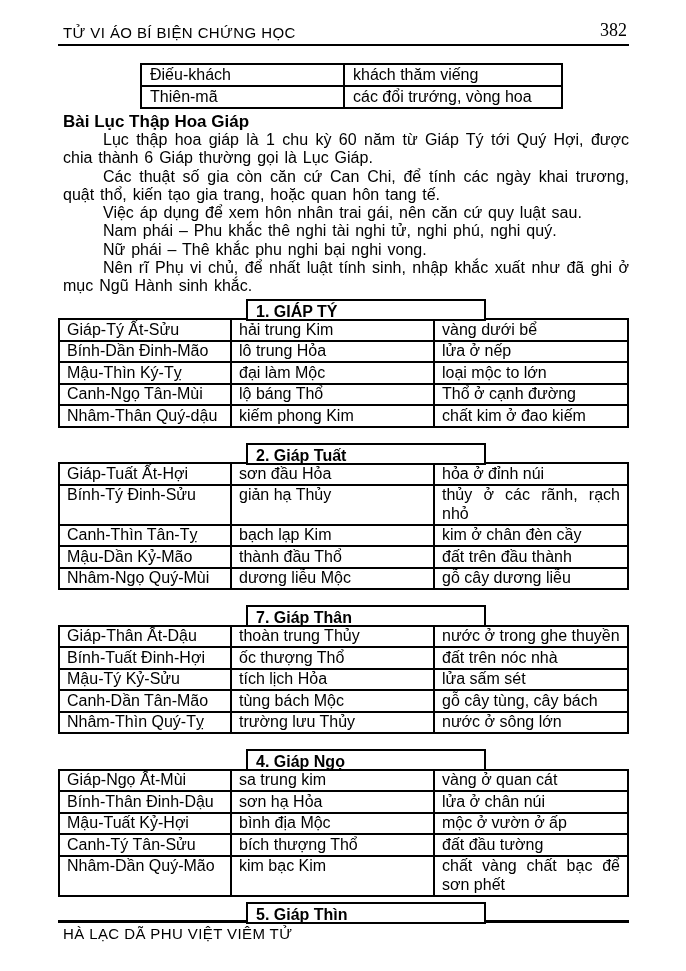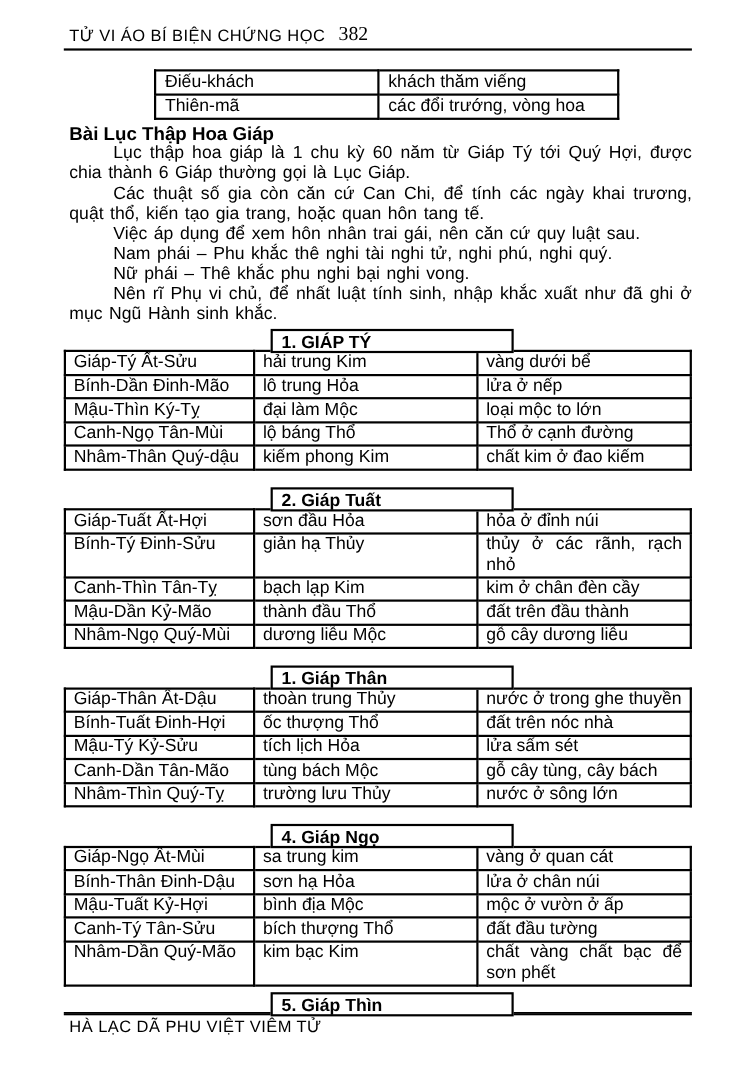--- a/index.html
+++ b/index.html
@@ -7,22 +7,22 @@
   body {
     background:#ffffff; color:#000;
     font-family:"Liberation Sans", sans-serif;
     position:relative; overflow:hidden;
   }
   .page { position:absolute; inset:0; background:#fff; }
   .content { padding:20px 57px 0 58px; }
 
   
   .page-header {
-    display:flex; align-items:flex-end;
-    border-bottom:2px solid #000; padding:0 2px 3px 5px;gap:12px;
+    display:flex; justify-content:space-between; align-items:flex-end;
+    border-bottom:2px solid #000; padding:0 2px 3px 5px;
   }
   .running-title { font-size:15px; letter-spacing:0.4px; }
   .pagenum { font-family:"Liberation Serif", serif; font-size:18px; }
 
   
   .mini-table {
     border-collapse:collapse; margin:17px 0 0 82px;
     width:423px; table-layout:fixed;
     border:2.5px solid #000;
   }
@@ -38,21 +38,21 @@
   .paras { padding-left:5px; }
   .para {
     font-size:16px; line-height:18.3px; text-align:justify;
     text-indent:40px; word-spacing:1.5px;
   }
 
   
   .giap-block { margin-top:15px; }
   .giap-tables .giap-block:first-child { margin-top:3px; }
   .giap-caption {
-    width:221px; margin-left:188px; margin-bottom:-2.5px;
+    width:240px; margin-left:188px; margin-bottom:-2.5px;
     border:2.5px solid #000; background:#fff; position:relative; z-index:2;
     font-size:16px; font-weight:bold; height:22px; line-height:19px;
     padding:1px 4px 0 8px; white-space:nowrap;
   }
   .giap-table {
     border-collapse:collapse; width:571px; table-layout:fixed;
     border:2.5px solid #000; position:relative; z-index:1;
   }
   .giap-table td {
     border:2px solid #000; font-size:16px;
@@ -167,21 +167,21 @@
               </tr>
               <tr>
                 <td>Nhâm-Ngọ Quý-Mùi</td>
                 <td>dương liễu Mộc</td>
                 <td>gỗ cây dương liễu</td>
               </tr>
             </tbody>
           </table>
         </div>
         <div class="giap-block">
-          <div class="giap-caption">1. Giáp Thân</div>
+          <div class="giap-caption">7. Giáp Thân</div>
           <table class="giap-table">
             <tbody>
               <tr>
                 <td>Giáp-Thân Ất-Dậu</td>
                 <td>thoàn trung Thủy</td>
                 <td>nước ở trong ghe thuyền</td>
               </tr>
               <tr>
                 <td>Bính-Tuất Đinh-Hợi</td>
                 <td>ốc thượng Thổ</td>

